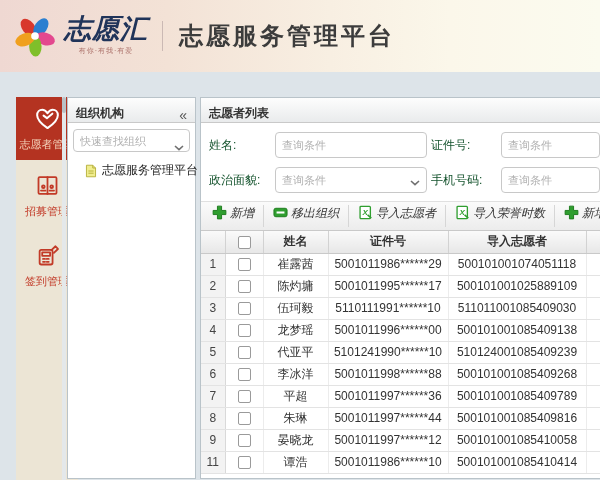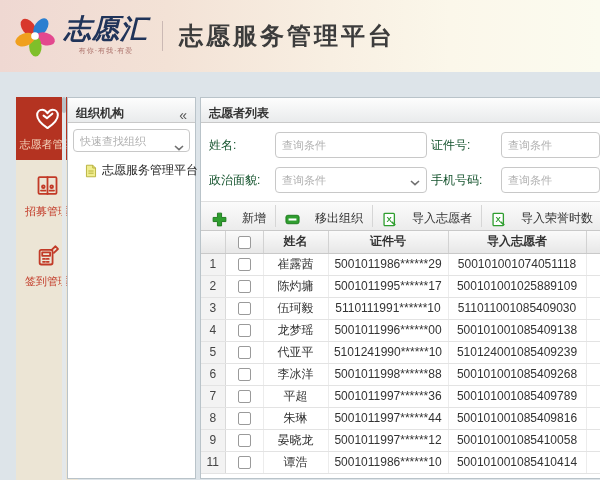--- a/index.html
+++ b/index.html
@@ -81,23 +81,23 @@
   .f-select{ position:relative; display:flex; align-items:center; color:#b0b0b0; cursor:pointer; }
   .f-select .chevron{ position:absolute; right:6px; top:8px; }
 
   
   .toolbar{
     height:30px; background:linear-gradient(#fbfbfb,#ececec);
     border-top:1px solid #e0e0e0; border-bottom:1px solid #c9c9c9;
     display:flex; align-items:center; padding:0 2px; flex:0 0 auto;
   }
   .tb-btn{
-    display:flex; align-items:flex-end; gap:15px; padding:0 9px; height:22px;
+    display:flex; align-items:flex-start; gap:3px; padding:0 9px; height:22px;
     background:none; border:none; font-size:12px; color:#333; cursor:pointer;
-    font-family:inherit; white-space:nowrap;
+    font-family:inherit; white-space:nowrap;font-style:italic;
   }
   .tb-btn + .tb-btn{ border-left:1px solid #d6d6d6; }
   .tb-icon{ width:15px; height:15px; display:block; }
   .tb-icon svg{ width:100%; height:100%; display:block; }
 
   
   table{ border-collapse:collapse; width:100%; table-layout:fixed; font-size:12px; color:#333; }
   th{
     height:22px; background:linear-gradient(#fafafa,#e7e7e7);
     border-right:1px solid #d2d2d2; border-bottom:1px solid #c9c9c9;

